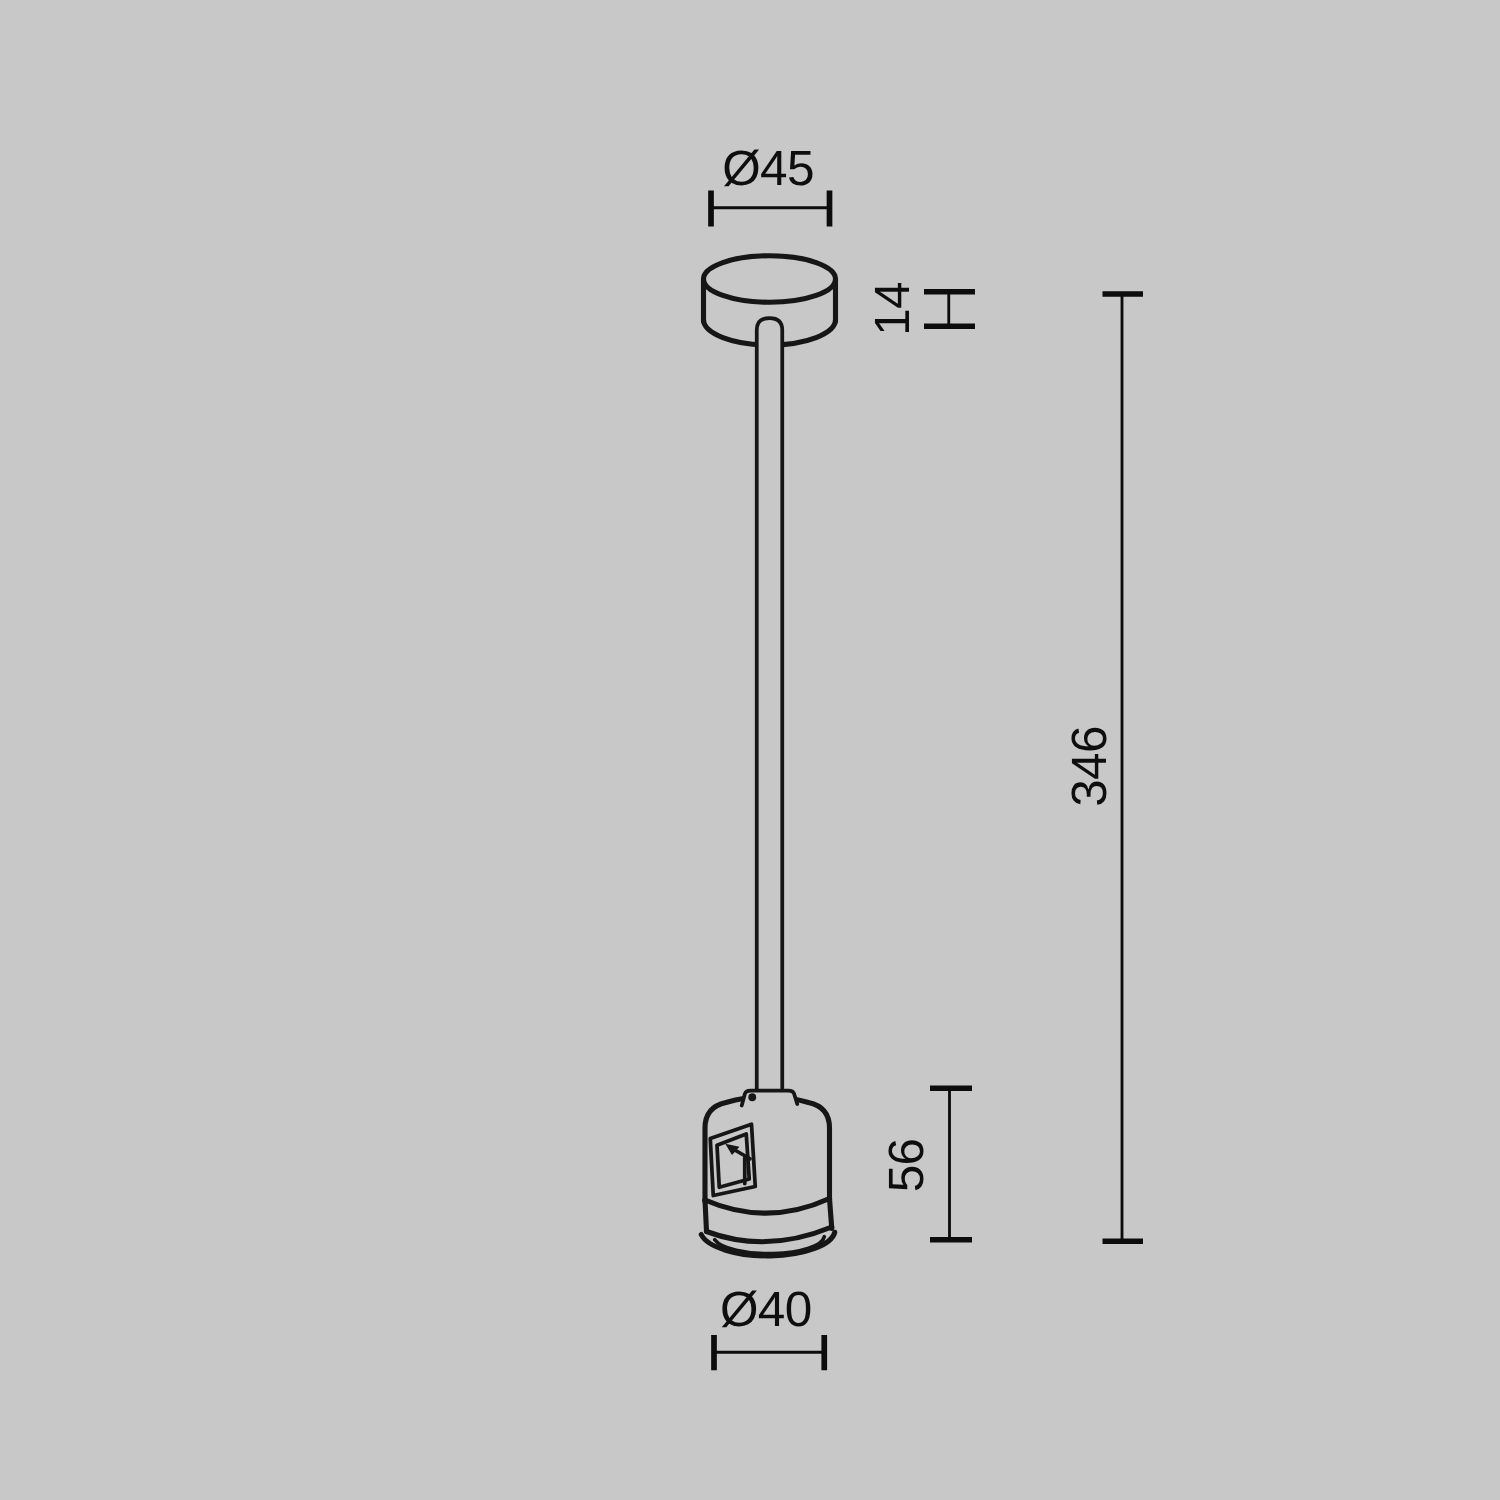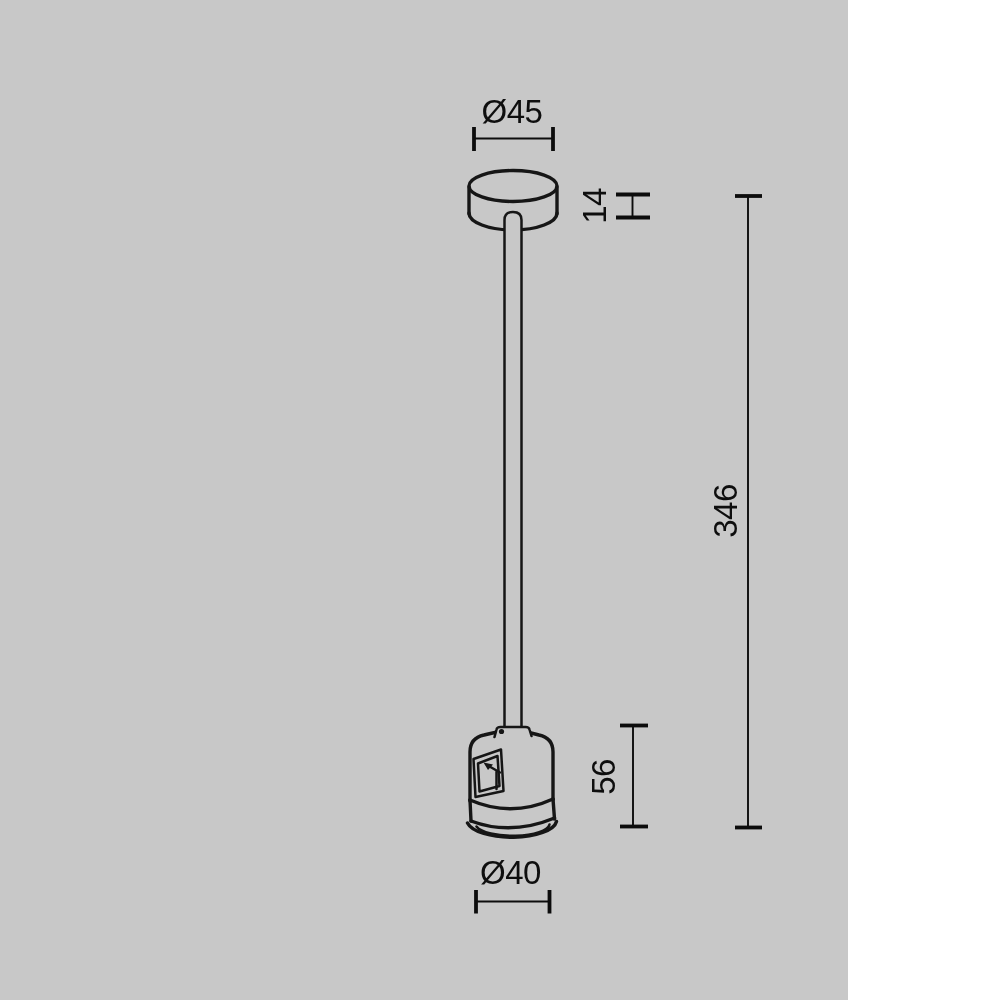--- a/index.html
+++ b/index.html
@@ -1,21 +1,21 @@
 <!DOCTYPE html>
 <html><head>
 <meta charset="utf-8">
 <style>
   html, body {
     margin: 0;
     padding: 0;
   }
   .stage {
     position: relative;
-    width: 848px;
+    width: 1000px;
     height: 1000px;
     background: #c8c8c8;
     overflow: hidden;
     font-family: "Liberation Sans", sans-serif;
   }
   svg.drawing {
     position: absolute;
     left: 0;
     top: 0;
     width: 1000px;

